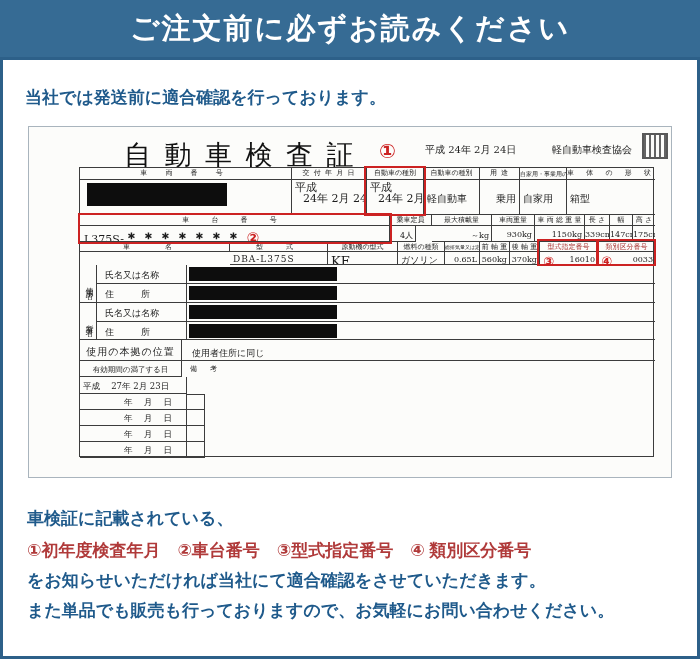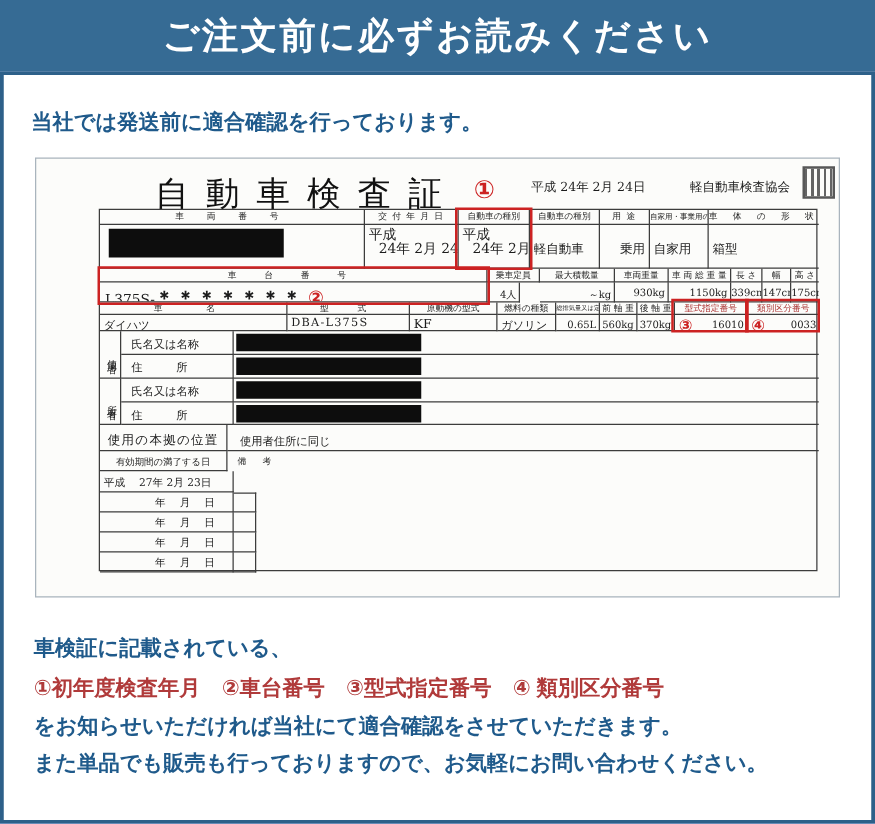--- a/index.html
+++ b/index.html
@@ -116,23 +116,22 @@
         <div class="cell hd" style="left:0;top:74px;width:150px;height:10px;letter-spacing:14px;">車　名</div>
         <div class="cell hd" style="left:150px;top:74px;width:98px;height:10px;letter-spacing:8px;">型　式</div>
         <div class="cell hd" style="left:248px;top:74px;width:70px;height:10px;letter-spacing:0;">原動機の型式</div>
         <div class="cell hd" style="left:318px;top:74px;width:47px;height:10px;letter-spacing:0;">燃料の種類</div>
         <div class="cell hd" style="left:365px;top:74px;width:35px;height:10px;letter-spacing:0;font-size:5px;">総排気量又は定格出力</div>
         <div class="cell hd" style="left:400px;top:74px;width:30px;height:10px;letter-spacing:0;">前 軸 重</div>
         <div class="cell hd" style="left:430px;top:74px;width:30px;height:10px;letter-spacing:0;">後 軸 重</div>
         <div class="cell hd" style="left:460px;top:74px;width:58px;height:10px;letter-spacing:0;color:#a33;text-align:center;">型式指定番号</div>
         <div class="cell hd nr" style="left:518px;top:74px;width:57px;height:10px;letter-spacing:0;color:#a33;">類別区分番号</div>
 
-        <div class="cell vl" style="left:0;top:84px;width:150px;height:13px;font-size:9px;">ダイハツ</div>
         <div class="cell vl" style="left:150px;top:84px;width:98px;height:13px;font-size:9px;letter-spacing:1px;">DBA-L375S</div>
-        <div class="cell vl" style="left:248px;top:84px;width:70px;height:13px;font-size:10px;">KF</div>
+        <div class="cell vl" style="left:248px;top:84px;width:70px;height:13px;font-size:13px;">KF</div>
         <div class="cell vl" style="left:318px;top:84px;width:47px;height:13px;font-size:9px;">ガソリン</div>
         <div class="cell num" style="left:365px;top:84px;width:35px;height:13px;padding-top:3px;">0.65L</div>
         <div class="cell num" style="left:400px;top:84px;width:30px;height:13px;padding-top:3px;">560kg</div>
         <div class="cell num" style="left:430px;top:84px;width:30px;height:13px;padding-top:3px;">370kg</div>
         <div class="cell" style="left:460px;top:84px;width:58px;height:13px;">
           <span class="mark cellmark">③</span>
           <div class="num" style="padding-top:3px;">16010</div>
         </div>
         <div class="cell nr" style="left:518px;top:84px;width:57px;height:13px;">
           <span class="mark cellmark">④</span>

